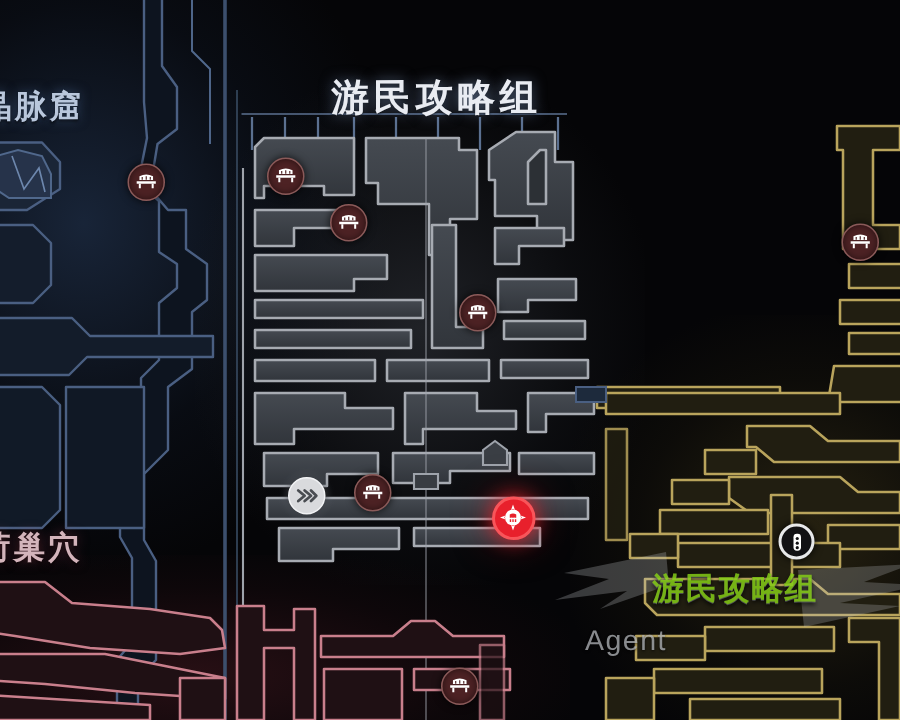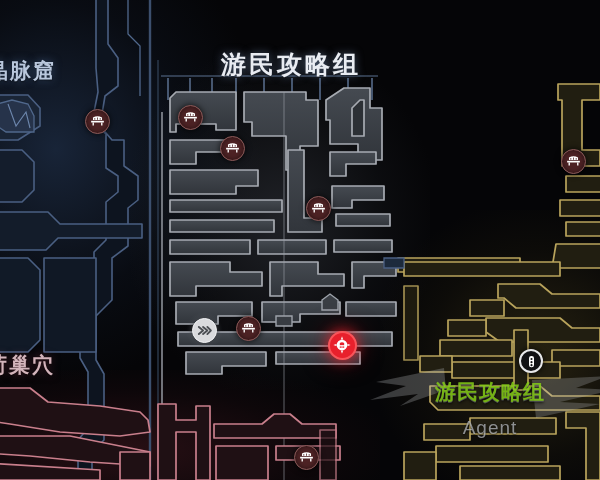--- a/index.html
+++ b/index.html
@@ -128,21 +128,20 @@
     font-weight: 700;
     letter-spacing: 1px;
     color: #84cc16;
     opacity: 0.85;
     text-shadow: 0 1px 0 #55585c, 0 2px 3px rgba(0,0,0,0.9);
   }
   #wm-en {
     position: absolute;
     left: 0; top: 39px;
     width: 200px;
-    text-align: center;
     font-size: 19px;
     letter-spacing: 1px;
     color: #a9acb0;
     opacity: 0.8;
     text-shadow: 0 1px 2px rgba(0,0,0,0.9);
   }
   .wm-wing { position: absolute; opacity: 0.5; }
 </style>
 </head>
 <body>

